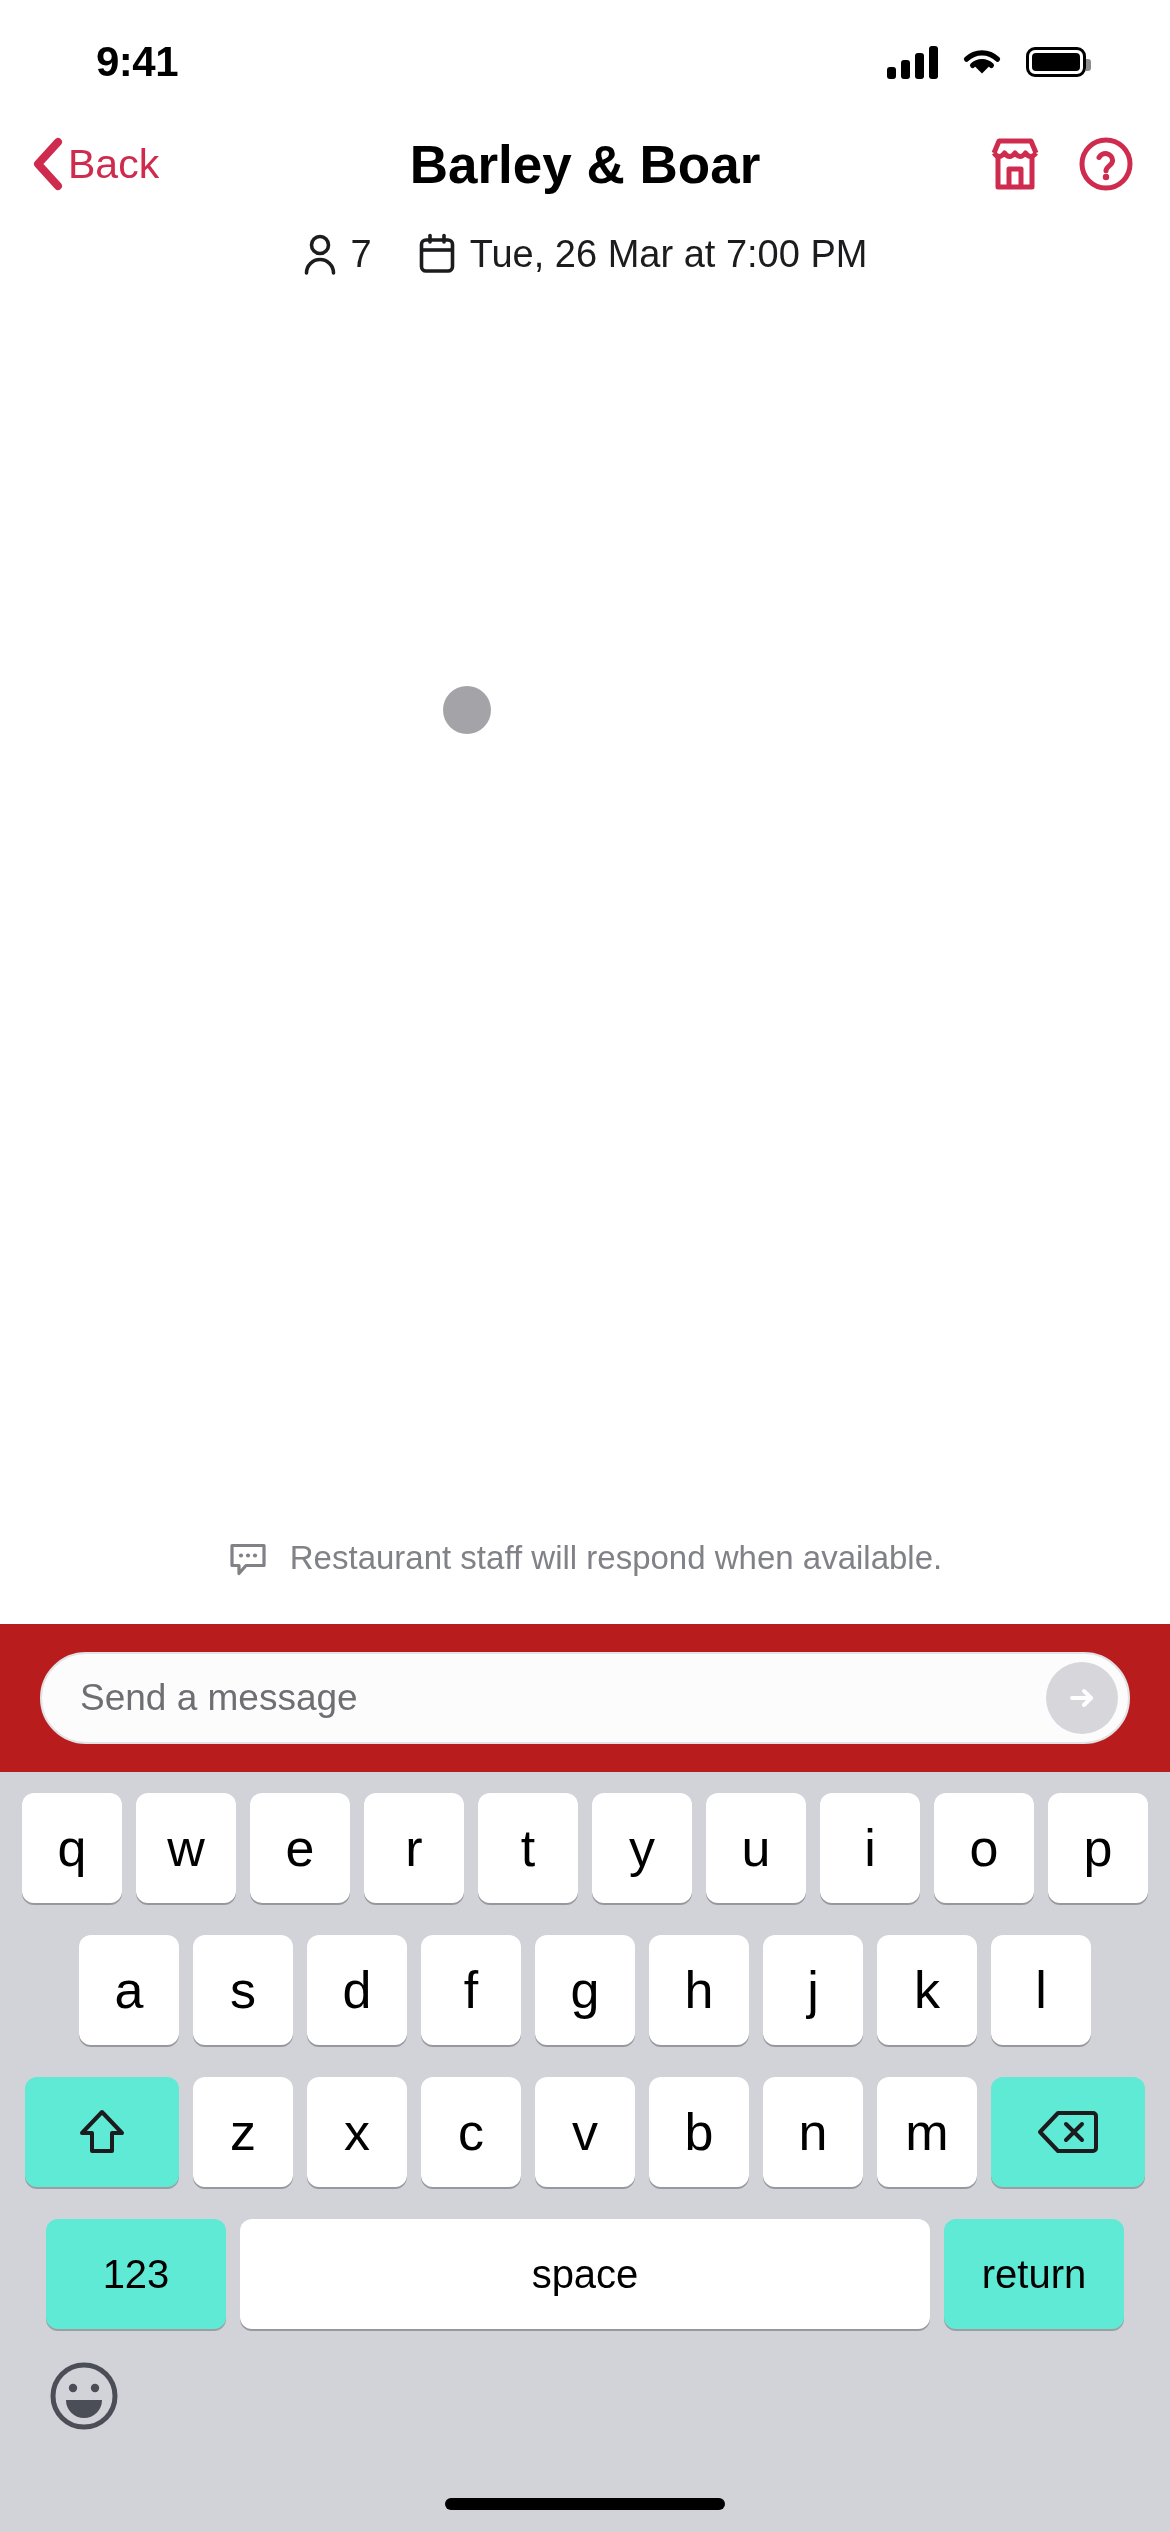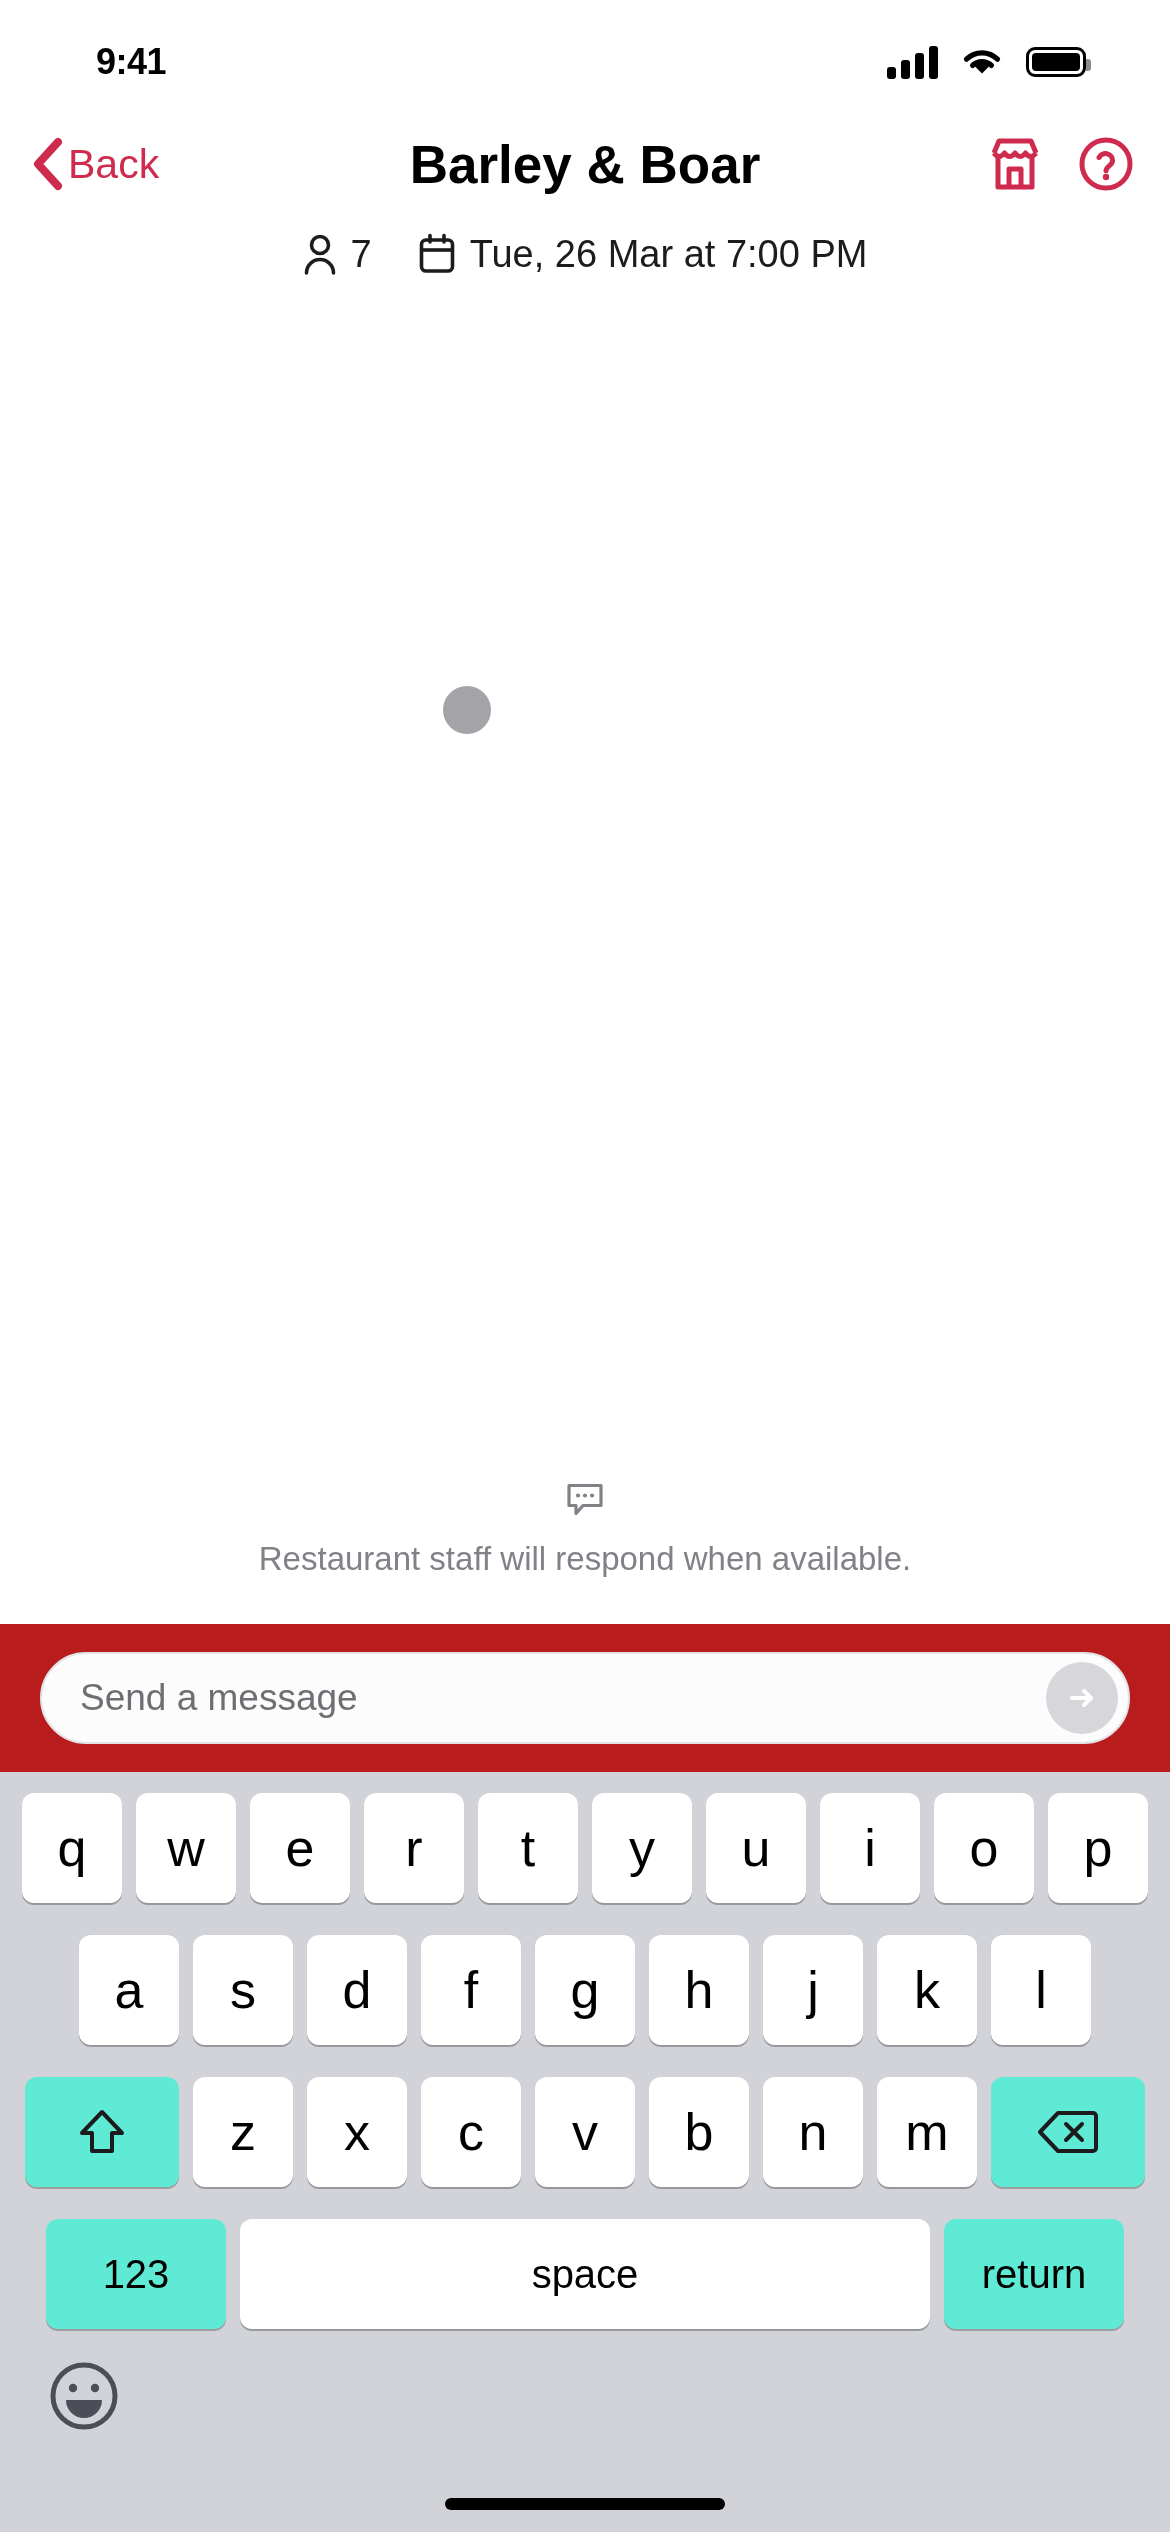--- a/index.html
+++ b/index.html
@@ -17,21 +17,21 @@
   }
 
   
   .status-bar {
     height:120px; flex:0 0 120px;
     display:flex; align-items:center; justify-content:space-between;
     padding:0 84px 0 96px;
     position:relative;
   }
   .status-time {
-    font-size:36px; font-weight:bold; color:#000;
+    font-size:42px; font-weight:bold; color:#000;
     letter-spacing:-0.5px;
     margin-top:4px;
   }
   .status-right { display:flex; align-items:center; gap:22px; margin-top:4px;}
   .sig-bars { display:flex; align-items:flex-end; gap:5px; height:34px; }
   .sig-bars i { display:block; width:9px; background:#000; border-radius:3px; }
   .sig-bars i:nth-child(1){ height:12px; }
   .sig-bars i:nth-child(2){ height:19px; }
   .sig-bars i:nth-child(3){ height:26px; }
   .sig-bars i:nth-child(4){ height:33px; }
@@ -93,21 +93,21 @@
     position:absolute;
     left:443px; top:386px;
     width:48px; height:48px; border-radius:50%;
     background:#a3a3a8;
   }
   .thread-note {
     display:flex; align-items:center; justify-content:center;
     gap:22px;
     width:100%;
     padding-bottom:46px;
-    color:#818188; font-size:33px;flex-direction:column;
+    color:#818188; font-size:33px;
   }
   .thread-note svg{ display:block; }
 
   
   .input-bar {
     flex:0 0 148px;
     background:#b91c1c;
     display:flex; align-items:center;
     padding:0 40px;
   }

